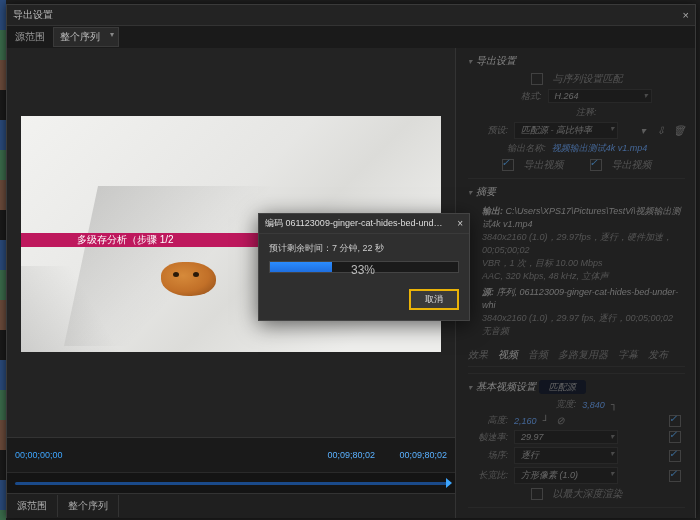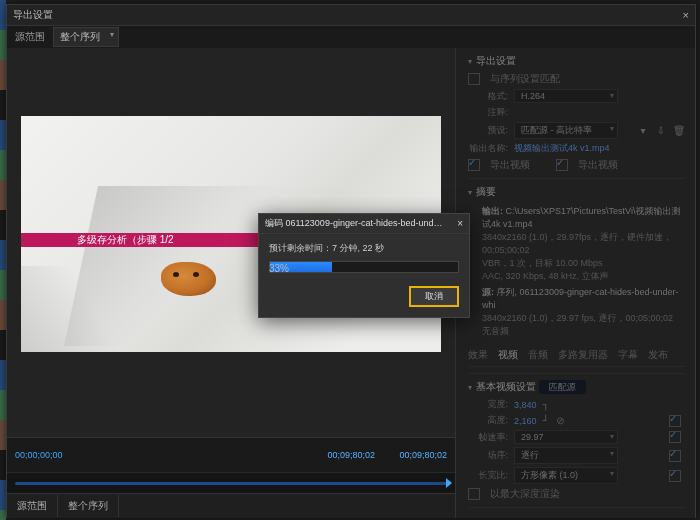--- a/index.html
+++ b/index.html
@@ -24,26 +24,26 @@
   .timeline { height:34px; background:#1a1a1a; border-top:1px solid #333; display:flex; align-items:center; padding:0 8px; font-size:9px; color:#3ea6ff; gap:10px; position:relative; }
   .timeline .tc { color:#3ea6ff; }
   .timeline .tc-right { position:absolute; right:80px; color:#5ab1ff; }
   .timeline .tc-dup { position:absolute; right:8px; color:#5ab1ff; }
   .scrub { height:14px; background:#141414; border-top:1px solid #2a2a2a; padding:3px 8px; display:flex; align-items:center; }
   .scrub-bar { flex:1; height:3px; background:#1a4a8a; border-radius:2px; position:relative; }
   .scrub-bar::after { content:""; position:absolute; right:-5px; top:-4px; border-left:6px solid #3ea6ff; border-top:5px solid transparent; border-bottom:5px solid transparent; }
   .foot { height:24px; background:#1f1f1f; border-top:1px solid #333; display:flex; align-items:center; font-size:10px; color:#aaa; }
   .foot .tab { padding:4px 10px; border-right:1px solid #333; }
 
-  .right { flex:1; background:#2a2a2a; overflow:hidden; font-size:10px; color:#bbb; padding:6px 10px 6px 12px; position:relative; }
+  .right { flex:1; background:#2a2a2a; overflow:hidden; font-size:10px; color:#bbb; padding:6px 10px 6px 12px; position:relative;font-style:italic; }
   .sect { border-top:1px solid #3a3a3a; margin-top:6px; padding-top:6px; }
   .sect-h { font-size:10px; color:#ddd; margin-bottom:4px; }
   .sect-h .caret { font-size:8px; margin-right:4px; color:#999; }
   .overlay-dim { position:absolute; inset:0; background:rgba(20,20,20,0.45); pointer-events:none; }
-  .row { display:flex; align-items:center; gap:6px; margin:3px 0; color:#888; }
+  .row { display:flex; align-items:center; gap:6px; margin:3px 0; color:#888;justify-content:center; }
   .row .lbl { width:40px; text-align:right; font-size:9px; }
   .row .val { color:#6aa8ff; font-size:9px; }
   .row .field { background:#222; border:1px solid #3a3a3a; padding:1px 16px 1px 6px; font-size:9px; color:#aaa; position:relative; min-width:80px; }
   .row .field::after { content:"▾"; position:absolute; right:3px; top:1px; font-size:8px; color:#777; }
   .chk { width:10px; height:10px; border:1px solid #666; display:inline-block; vertical-align:middle; margin-right:4px; position:relative; }
   .chk.on::after { content:"✓"; position:absolute; left:-1px; top:-3px; font-size:10px; color:#5ab1ff; }
   .icons { display:flex; gap:6px; margin-left:auto; font-size:10px; color:#999; }
   .ico { width:12px; height:12px; display:inline-flex; align-items:center; justify-content:center; }
   .summary { font-size:9px; color:#bbb; line-height:1.45; padding:2px 0 2px 14px; }
   .summary .sub { color:#888; }
@@ -55,21 +55,21 @@
   .brack { font-family:monospace; color:#999; }
 
   
   .dialog { position:absolute; left:258px; top:213px; width:210px; background:#2f2f2f; border:1px solid #444; box-shadow:0 4px 20px rgba(0,0,0,0.6); z-index:10; }
   .dlg-hd { display:flex; align-items:center; padding:3px 6px; background:#2f2f2f; border-bottom:1px solid #3a3a3a; font-size:9px; color:#ddd; }
   .dlg-hd .x { margin-left:auto; color:#ccc; cursor:pointer; font-size:10px; }
   .dlg-body { padding:8px 10px 10px 10px; font-size:9px; color:#ccc; }
   .eta { margin-bottom:6px; }
   .pbar { height:10px; background:#1a1a1a; border:1px solid #444; position:relative; margin-bottom:2px; }
   .pfill { position:absolute; left:0; top:0; bottom:0; width:33%; background:linear-gradient(#2a8cff,#1f6fe0); }
-  .pct { text-align:left; font-size:10px; color:#bbb; margin-top:-12px; margin-right:2px; position:relative; }
+  .pct { text-align:center; font-size:12px; color:#bbb; margin-top:-12px; margin-right:2px; position:relative; }
   .dlg-ft { display:flex; justify-content:flex-end; padding-top:12px; }
   .btn { background:#3a3a3a; border:2px solid #eab308; color:#ddd; font-size:9px; padding:2px 14px; cursor:pointer; }
 
   
   .strip { position:absolute; left:0; top:0; width:6px; height:100%; background:repeating-linear-gradient(180deg,#2a4a7a 0 30px,#3a6a4a 30px 60px,#6a4a3a 60px 90px,#1a1a1a 90px 120px); }
 </style>
 </head>
 <body>
 
 <div class="strip"></div>

